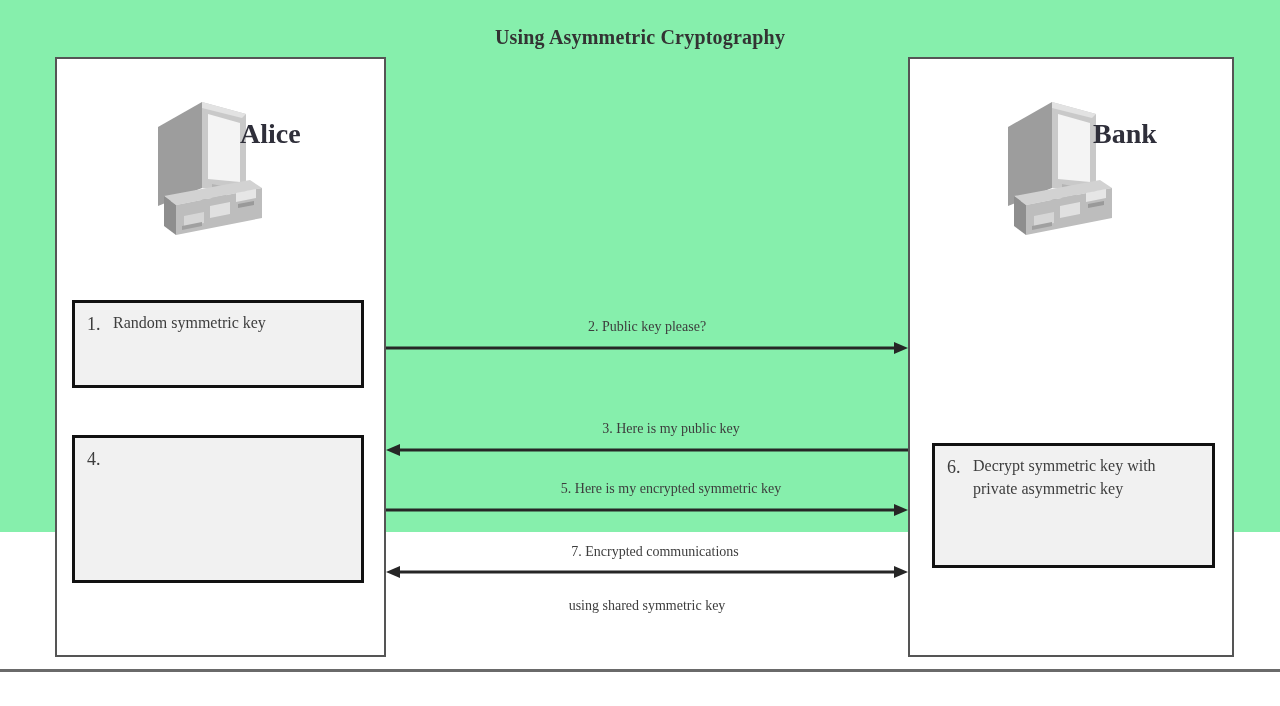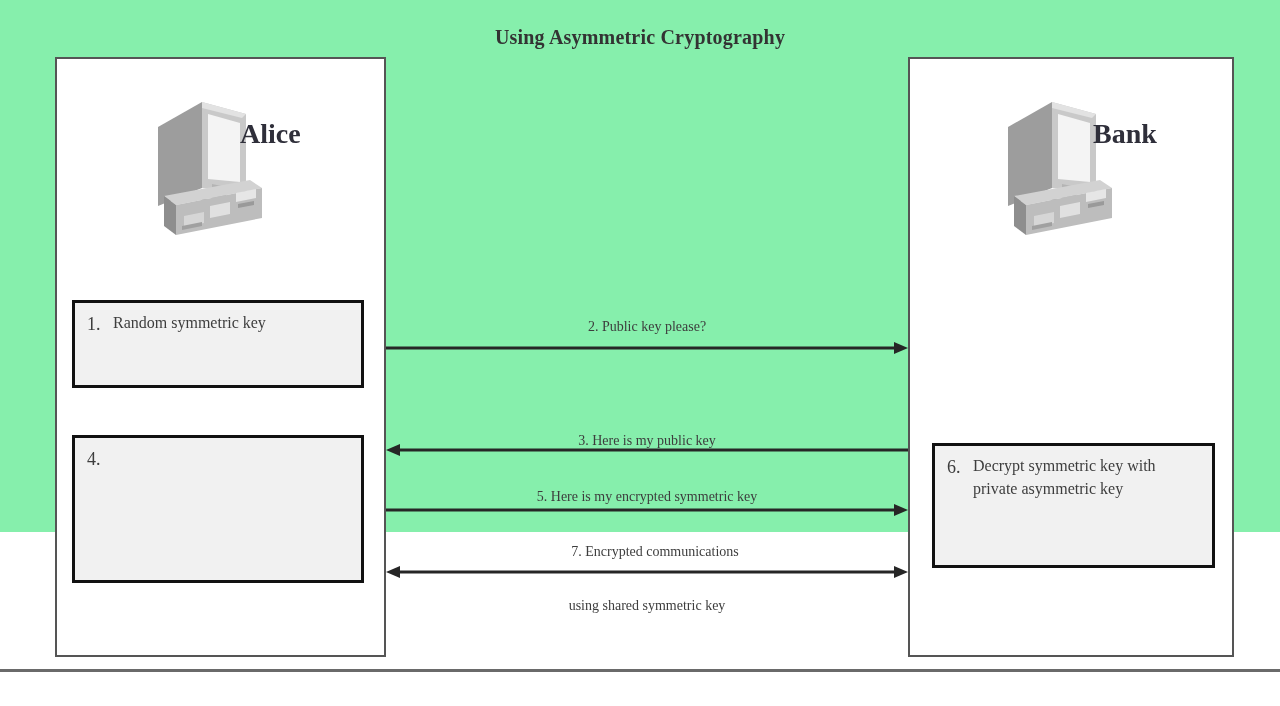--- a/index.html
+++ b/index.html
@@ -210,31 +210,31 @@
     <div class="msg-label" style="top:0;">2.   Public key please?</div>
     <div class="arrow-line" style="top:23px;">
       <svg width="522" height="20" viewBox="0 0 522 20">
         <line x1="0" y1="7" x2="512" y2="7" stroke="#262626" stroke-width="3"></line>
         <polygon points="522,7 508,1 508,13" fill="#262626"></polygon>
       </svg>
     </div>
   </div>
 
   <div class="msg" id="msg-3">
-    <div class="msg-label" style="top:12px;">3.   Here is my public key</div>
+    <div class="msg-label" style="top:0;padding-left:24px;">3.   Here is my public key</div>
     <div class="arrow-line" style="top:23px;">
       <svg width="522" height="20" viewBox="0 0 522 20">
         <line x1="10" y1="7" x2="522" y2="7" stroke="#262626" stroke-width="3"></line>
         <polygon points="0,7 14,1 14,13" fill="#262626"></polygon>
       </svg>
     </div>
   </div>
 
   <div class="msg" id="msg-5">
-    <div class="msg-label" style="top:8px;">5.   Here is my encrypted symmetric key</div>
+    <div class="msg-label" style="top:0;margin-left:24px;">5.   Here is my encrypted symmetric key</div>
     <div class="arrow-line" style="top:23px;">
       <svg width="522" height="20" viewBox="0 0 522 20">
         <line x1="0" y1="7" x2="512" y2="7" stroke="#262626" stroke-width="3"></line>
         <polygon points="522,7 508,1 508,13" fill="#262626"></polygon>
       </svg>
     </div>
   </div>
 
   <div class="msg" id="msg-7">
     <div class="msg-label" style="top:0;margin-left:8px;">7.   Encrypted communications</div>

